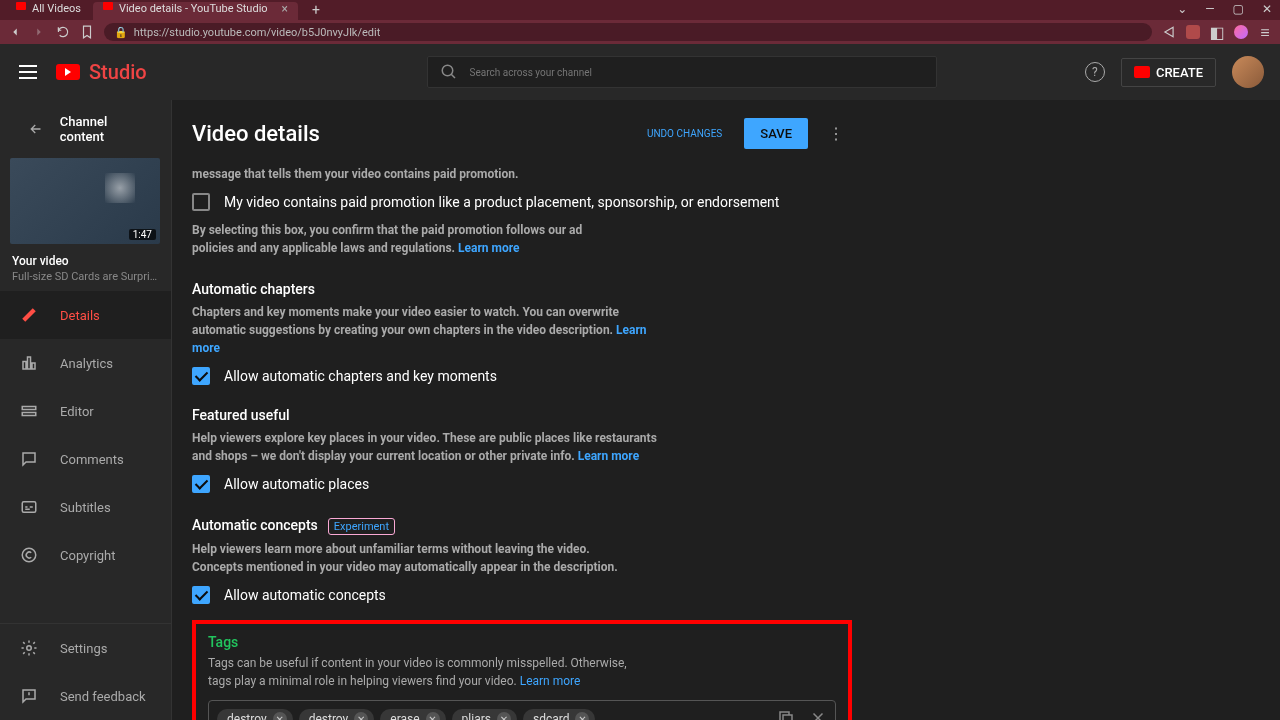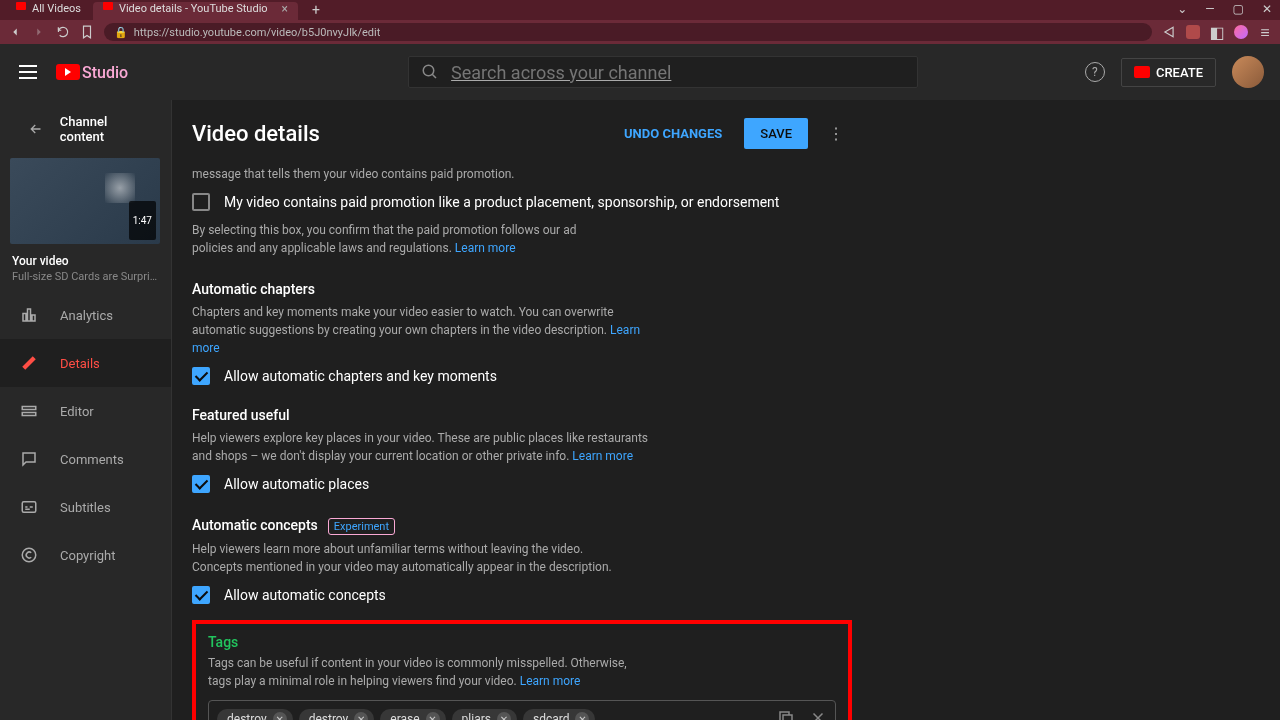--- a/index.html
+++ b/index.html
@@ -19,61 +19,61 @@
 .url-box { flex: 1; background: #4a1b26; border-radius: 10px; height: 18px; display: flex; align-items: center; padding: 0 10px; font-size: 11px; color: #bbb; gap: 6px; }
 .ext-icons { display: flex; gap: 10px; align-items: center; }
 .ext-icon { width: 14px; height: 14px; border-radius: 3px; }
 
 
 .yt-header { background: #282828; height: 56px; display: flex; align-items: center; padding: 0 16px; }
 .menu-btn { width: 24px; height: 24px; color: #fff; margin-right: 16px; }
 .logo { display: flex; align-items: center; gap: 2px; }
 .logo-play { width: 24px; height: 16px; background: #ff0000; border-radius: 3px; position: relative; }
 .logo-play::after { content: ''; position: absolute; left: 9px; top: 4px; border-left: 6px solid #fff; border-top: 4px solid transparent; border-bottom: 4px solid transparent; }
-.logo-text { color: #f9a8d4; font-size: 16px; font-weight: 500; margin-left: 0; }
+.logo-text { color: #ef4444; font-size: 20px; font-weight: 500; margin-left: 7px; }
 .search-box { margin-left: 280px; width: 510px; height: 32px; background: #1f1f1f; border: 1px solid #333; border-radius: 2px; display: flex; align-items: center; padding: 0 12px; gap: 12px; }
-.search-box input { background: none; border: none; color: #aaa; font-size: 18px; outline: none; flex: 1; text-decoration: underline; }
+.search-box input { background: none; border: none; color: #aaa; font-size: 10px; outline: none; flex: 1; }
 .header-right { margin-left: auto; display: flex; align-items: center; gap: 16px; }
 .help-btn { width: 20px; height: 20px; border: 1.5px solid #aaa; border-radius: 50%; color: #aaa; font-size: 12px; display: flex; align-items: center; justify-content: center; }
 .create-btn { border: 1px solid #444; padding: 6px 12px; display: flex; align-items: center; gap: 6px; color: #fff; font-size: 13px; font-weight: 500; border-radius: 2px; }
 .create-icon { width: 16px; height: 12px; background: #ff0000; border-radius: 2px; position: relative; }
 .avatar { width: 32px; height: 32px; border-radius: 50%; background: linear-gradient(135deg, #c98a5a, #8a5a3a); }
 
 
 .content { display: flex; height: calc(720px - 100px); }
 
 
 .sidebar { width: 172px; background: #282828; border-right: 1px solid #333; display: flex; flex-direction: column; }
 .side-header { padding: 14px 28px; display: flex; align-items: center; gap: 16px; }
 .side-back { width: 18px; height: 18px; color: #aaa; }
 .side-title { color: #fff; font-size: 13px; font-weight: 500; }
 .thumb { margin: 0 10px 8px; width: 150px; height: 86px; background: linear-gradient(135deg, #3a4a5a, #2a3a4a); border-radius: 2px; position: relative; }
 .thumb-glow { position: absolute; right: 25px; top: 15px; width: 30px; height: 30px; background: radial-gradient(circle, #fff, transparent); opacity: 0.5; }
-.thumb-dur { position: absolute; bottom: 4px; right: 4px; background: rgba(0,0,0,0.7); color: #fff; font-size: 10px; padding: 14px 4px; border-radius: 2px; }
+.thumb-dur { position: absolute; bottom: 4px; right: 4px; background: rgba(0,0,0,0.7); color: #fff; font-size: 10px; padding: 0 4px; border-radius: 2px; }
 .video-meta { padding: 2px 12px 8px; }
 .video-label { font-size: 12px; color: #fff; font-weight: 500; margin-bottom: 2px; }
 .video-title { font-size: 11px; color: #888; white-space: nowrap; overflow: hidden; text-overflow: ellipsis; }
 .side-nav { flex: 1; }
 .nav-item { height: 48px; display: flex; align-items: center; padding: 0 20px; gap: 22px; font-size: 13px; color: #aaa; cursor: pointer; }
 .nav-item.active { color: #ff4e45; background: #1f1f1f; }
 .nav-icon { width: 18px; height: 18px; }
 .side-footer { border-top: 1px solid #333; }
 
 
 .main { flex: 1; background: #1f1f1f; overflow-y: auto; position: relative; }
 .main-inner { padding: 0 20px 40px; max-width: 700px; }
 .detail-header { display: flex; align-items: center; padding: 18px 0 16px; position: sticky; top: 0; background: #1f1f1f; z-index: 5; }
 .detail-title { color: #fff; font-size: 22px; font-weight: 500; }
 .detail-actions { margin-left: auto; display: flex; align-items: center; gap: 12px; }
-.undo-btn { color: #3ea6ff; font-size: 13px; font-weight: 700; padding: 8px 10px; }
+.undo-btn { color: #3ea6ff; font-size: 10px; font-weight: 400; padding: 8px 10px; }
 .save-btn { background: #3ea6ff; color: #0d0d0d; font-size: 13px; font-weight: 500; padding: 8px 16px; border-radius: 2px; }
 .more-btn { color: #aaa; font-size: 16px; padding: 4px 8px; }
 
 .section { margin-bottom: 16px; }
-.sec-desc { font-size: 12px; color: #aaa; line-height: 1.5; max-width: 470px; }
+.sec-desc { font-size: 12px; color: #aaa; line-height: 1.5; max-width: 470px; font-weight: bold; }
 .link { color: #3ea6ff; }
 .checkbox-row { display: flex; align-items: center; gap: 14px; margin-top: 10px; }
 .checkbox { width: 18px; height: 18px; border: 2px solid #888; border-radius: 2px; flex-shrink: 0; }
 .checkbox.checked { background: #3ea6ff; border-color: #3ea6ff; position: relative; }
 .checkbox.checked::after { content: ''; position: absolute; left: 4px; top: 0px; width: 5px; height: 10px; border-right: 2px solid #0d0d0d; border-bottom: 2px solid #0d0d0d; transform: rotate(45deg); }
 .checkbox-label { font-size: 14px; color: #fff; }
 .sec-title { font-size: 14px; color: #fff; font-weight: 500; margin-bottom: 6px; }
 .badge { background: transparent; color: #3ea6ff; font-size: 11px; border: 1px solid #f9a8d4; border-radius: 3px; padding: 1px 5px; margin-left: 6px; }
 
 
@@ -187,31 +187,31 @@
     </div>
     <div class="thumb">
       <div class="thumb-glow"></div>
       <div class="thumb-dur">1:47</div>
     </div>
     <div class="video-meta">
       <div class="video-label">Your video</div>
       <div class="video-title">Full-size SD Cards are Surprisingly D...</div>
     </div>
     <div class="side-nav">
+      <div class="nav-item active">
+        <svg class="nav-icon" viewBox="0 0 24 24">
+            <path d="M3 17l4 4L21 7l-4-4L3 17z"></path>
+          </svg>
+        <span>Details</span>
+      </div>
       <div class="nav-item">
         <svg class="nav-icon" viewBox="0 0 24 24">
             <path d="M4 20h4V10H4zm6 0h4V4h-4zm6 0h4v-8h-4z" fill="none" stroke="currentColor" stroke-width="2"></path>
           </svg>
         <span>Analytics</span>
-      </div>
-      <div class="nav-item active">
-        <svg class="nav-icon" viewBox="0 0 24 24">
-            <path d="M3 17l4 4L21 7l-4-4L3 17z"></path>
-          </svg>
-        <span>Details</span>
       </div>
       <div class="nav-item">
         <svg class="nav-icon" viewBox="0 0 24 24">
             <rect x="3" y="6" width="18" height="4" fill="none" stroke="currentColor" stroke-width="2"></rect>
             <rect x="3" y="14" width="18" height="4" fill="none" stroke="currentColor" stroke-width="2"></rect>
           </svg>
         <span>Editor</span>
       </div>
       <div class="nav-item">
         <svg class="nav-icon" viewBox="0 0 24 24">
@@ -225,20 +225,36 @@
             <path d="M7 12h3M13 12h4M7 15h6" stroke="currentColor" stroke-width="2"></path>
           </svg>
         <span>Subtitles</span>
       </div>
       <div class="nav-item">
         <svg class="nav-icon" viewBox="0 0 24 24">
             <circle cx="12" cy="12" r="9" fill="none" stroke="currentColor" stroke-width="2"></circle>
             <path d="M15 9a4 4 0 1 0 0 6" fill="none" stroke="currentColor" stroke-width="2"></path>
           </svg>
         <span>Copyright</span>
+      </div>
+    </div>
+    <div class="side-footer">
+      <div class="nav-item">
+        <svg class="nav-icon" viewBox="0 0 24 24">
+            <circle cx="12" cy="12" r="3" fill="none" stroke="currentColor" stroke-width="2"></circle>
+            <path d="M12 2v3M12 19v3M4.2 4.2l2.1 2.1M17.7 17.7l2.1 2.1M2 12h3M19 12h3M4.2 19.8l2.1-2.1M17.7 6.3l2.1-2.1" stroke="currentColor" stroke-width="2"></path>
+          </svg>
+        <span>Settings</span>
+      </div>
+      <div class="nav-item">
+        <svg class="nav-icon" viewBox="0 0 24 24">
+            <path d="M4 4h16v12H8l-4 4z" fill="none" stroke="currentColor" stroke-width="2"></path>
+            <path d="M12 7v4M12 13h.01" stroke="currentColor" stroke-width="2"></path>
+          </svg>
+        <span>Send feedback</span>
       </div>
     </div>
   </div>
 
   <div class="main">
     <div class="main-inner">
       <div class="detail-header">
         <div class="detail-title">Video details</div>
         <div class="detail-actions">
           <div class="undo-btn">UNDO CHANGES</div>

